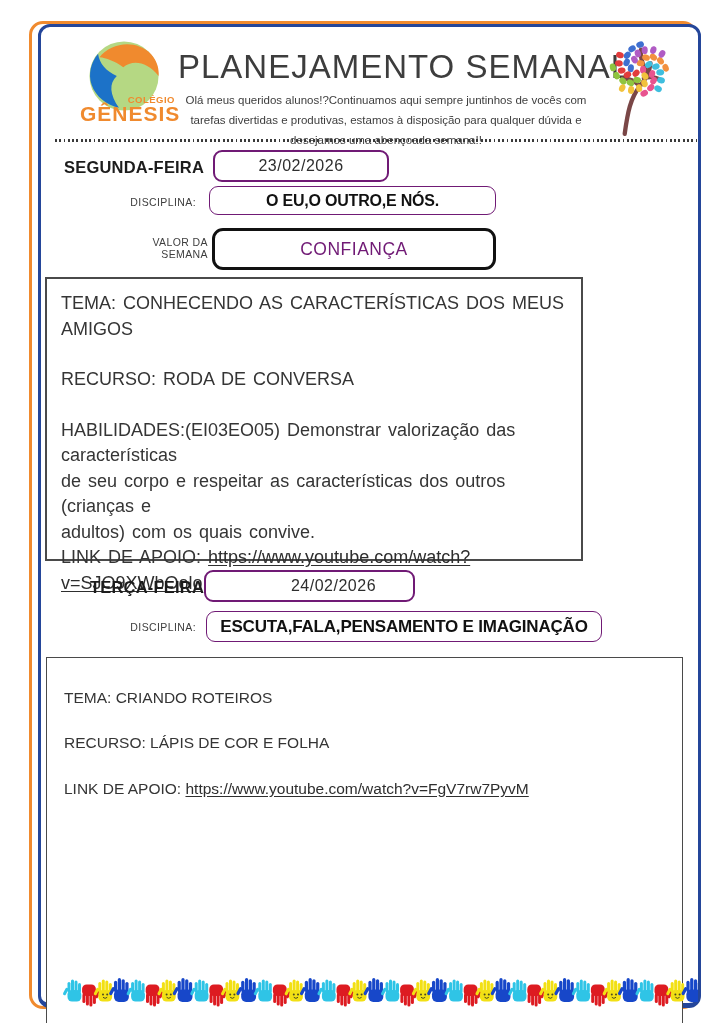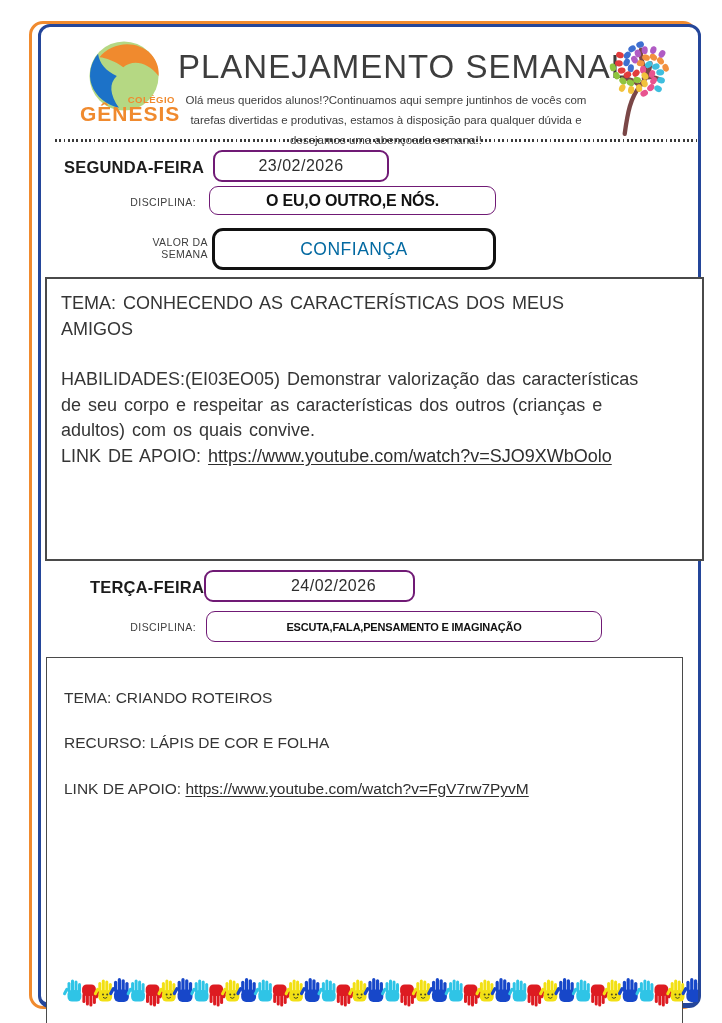--- a/index.html
+++ b/index.html
@@ -39,30 +39,30 @@
     background:repeating-linear-gradient(90deg,#3a3a3a 0 1.8px,transparent 1.8px 4.3px);
   }
   
   .day-label{font-weight:bold;font-size:16.5px;color:#1c1c1c;letter-spacing:.2px;}
   .small-label{font-size:10.5px;color:#3d3d3d;letter-spacing:.4px;text-align:right;}
   .field-box{
     box-sizing:border-box;border:2px solid #701a75;border-radius:9px;background:#fff;
     display:flex;align-items:center;justify-content:center;text-align:center;
   }
   .date-text{font-size:16px;color:#2e2e2e;letter-spacing:.5px;}
-  .disc-text{font-size:11px;font-weight:bold;color:#111;letter-spacing:-.2px;white-space:nowrap;}
+  .disc-text{font-size:17px;font-weight:bold;color:#111;letter-spacing:-.2px;white-space:nowrap;}
   .value-box{border-width:3px;border-color:#111;border-radius:11px;}
-  .value-text{font-size:17.5px;color:#0369a1;letter-spacing:.5px;}
+  .value-text{font-size:17.5px;color:#701a75;letter-spacing:.5px;}
   
   .content-box{
     box-sizing:border-box;border:2px solid #4a4a4a;background:#fff;color:#353535;
   }
   .content-box p{margin:0;}
   .pre{white-space:pre-line;}
-  .box-monday{left:45px;top:277px;width:659px;height:284px;padding:12px 14px;
+  .box-monday{left:45px;top:277px;width:538px;height:284px;padding:12px 14px;
     font-size:18px;line-height:1.42;word-spacing:2px;}
   .box-monday .gap{margin-bottom:25px;}
   .box-tuesday{left:46px;top:657px;width:637px;height:392px;padding:28px 17px 0;
     font-size:15.5px;line-height:1.5;border-width:1.5px;}
   .box-tuesday .gap{margin-bottom:22px;}
   .doc-link{color:#2e2e2e;text-decoration:underline;text-underline-offset:2px;cursor:pointer;}
   .alt-line{font-size:16.5px;word-spacing:1px;}
   .alt-line .lbl{margin-right:7px;}
   
   .hands-row{left:62px;top:972px;width:636px;height:36px;}
@@ -146,20 +146,21 @@
 </div>
 
 <div class="abs small-label" style="left:108px;top:236px;width:100px;">VALOR DA SEMANA</div>
 <div class="abs field-box value-box" style="left:212px;top:228px;width:284px;height:42px;">
   <span class="value-text">CONFIANÇA</span>
 </div>
 
 <div class="abs content-box box-monday">
   <p class="pre gap">TEMA: CONHECENDO AS CARACTERÍSTICAS DOS MEUS
 AMIGOS</p>
+  <p class="gap">RECURSO: RODA DE CONVERSA</p>
   <p class="pre" style="">HABILIDADES:(EI03EO05) Demonstrar valorização das características
 de seu corpo e respeitar as características dos outros (crianças e
 adultos) com os quais convive.</p>
   <p><span>LINK DE APOIO:</span> <a class="doc-link">https://www.youtube.com/watch?v=SJO9XWbOolo</a></p>
 </div>
 
 <div class="abs day-label" style="left:90px;top:578px;">TERÇA-FEIRA</div>
 <div class="abs field-box" style="left:204px;top:570px;width:211px;height:32px;padding-left:48px;">
   <span class="date-text">24/02/2026</span>
 </div>

